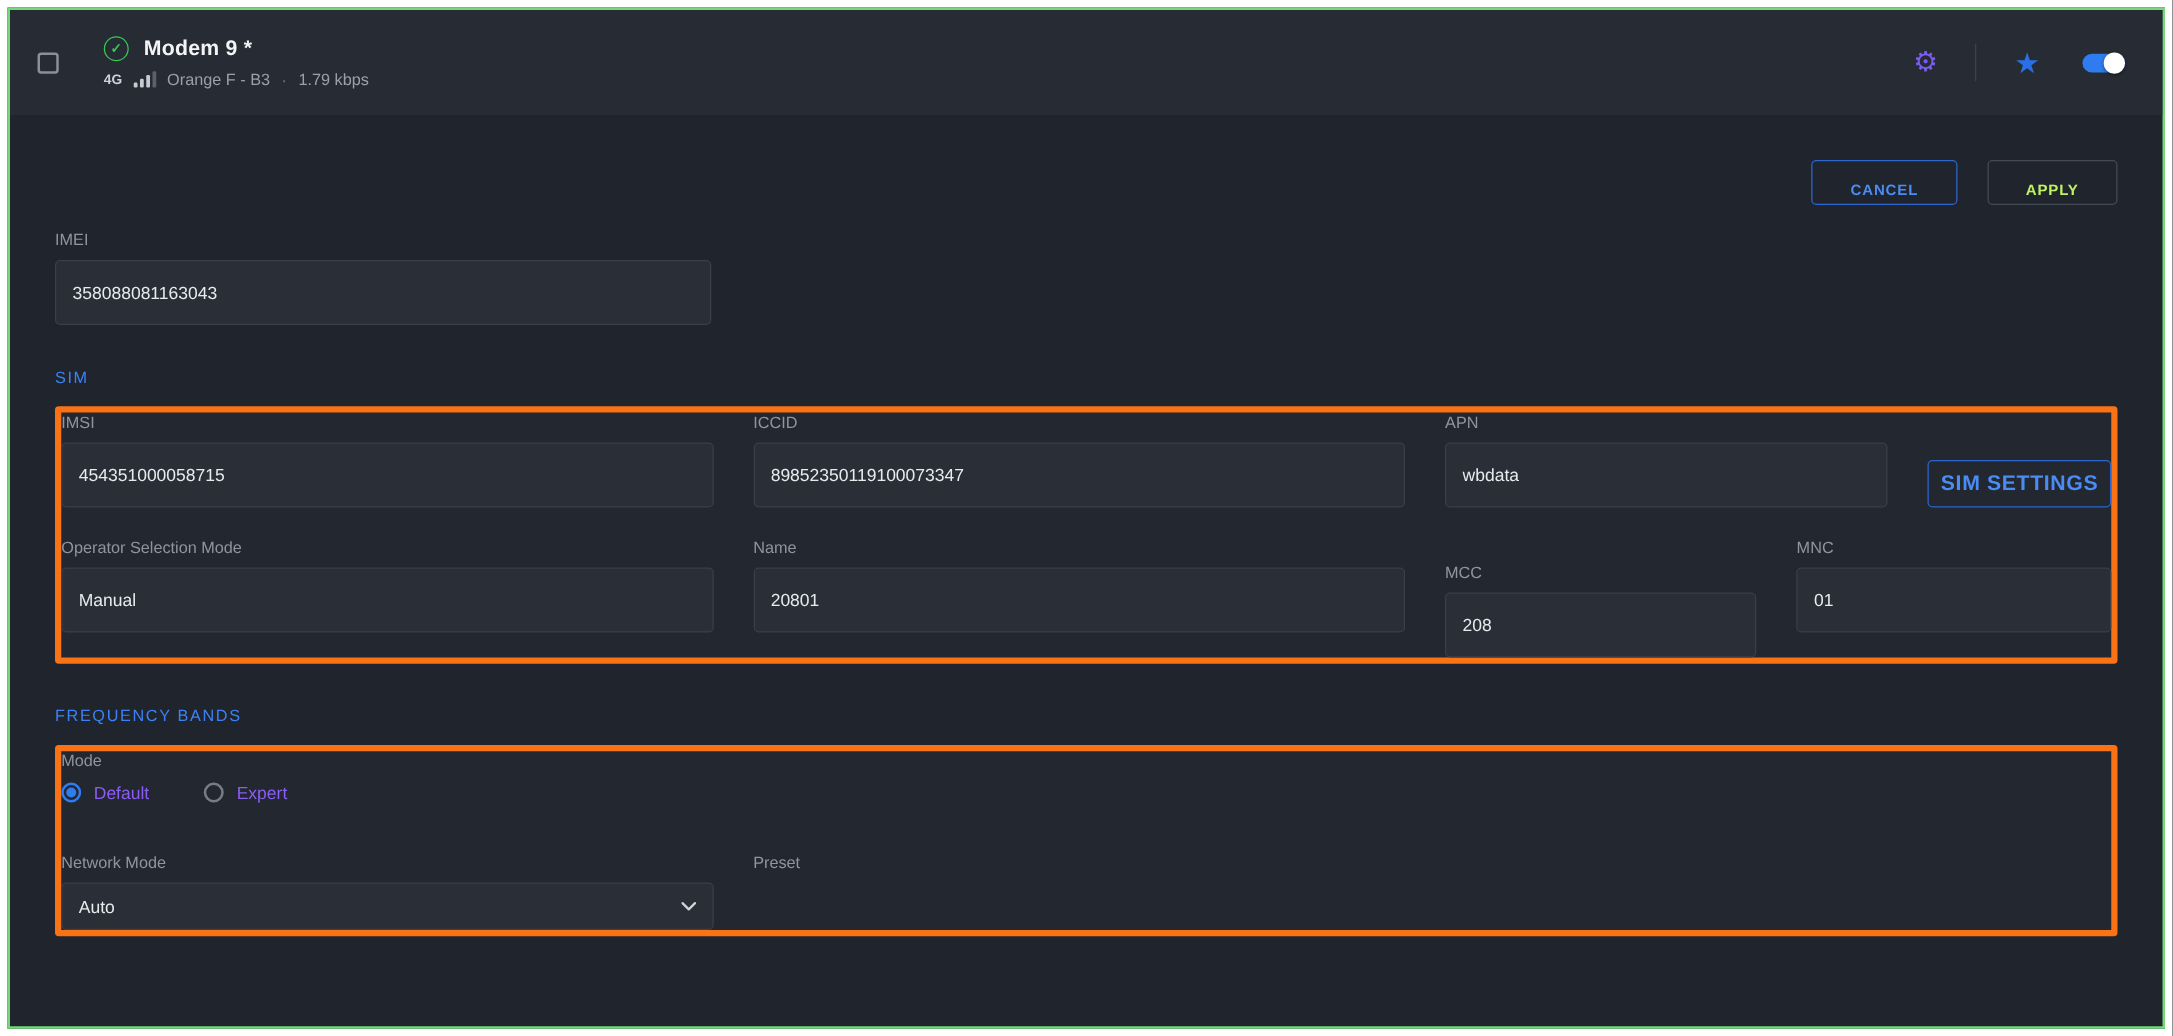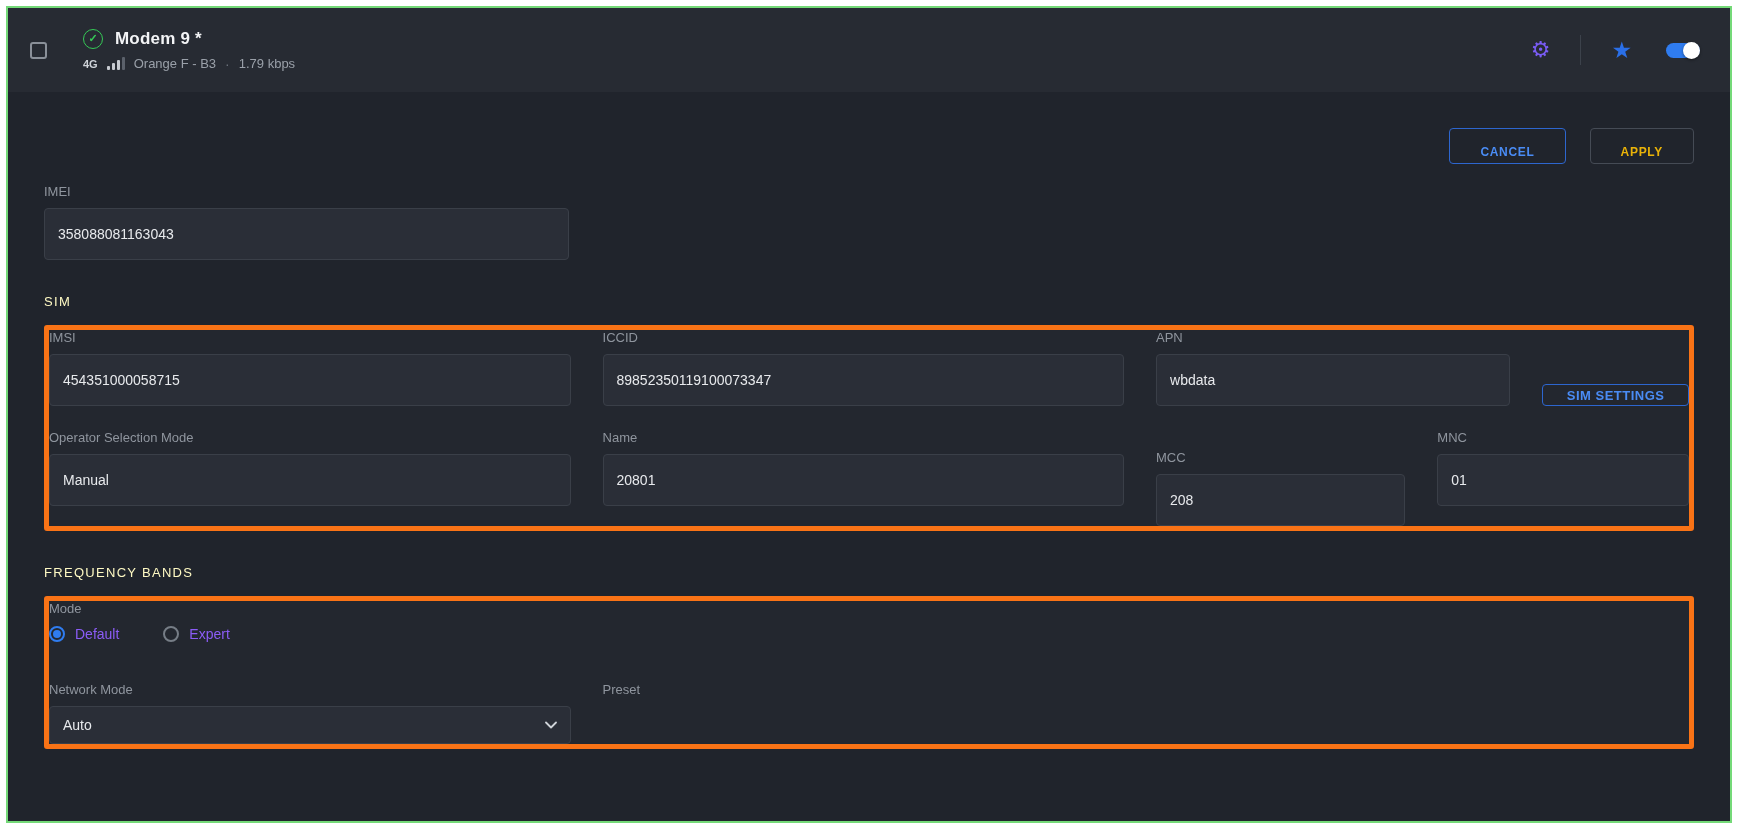--- a/index.html
+++ b/index.html
@@ -36,40 +36,40 @@
   .toggle { width:34px; height:15px; border-radius:8px; background:#2f7cf0; position:relative; cursor:pointer; }
   .toggle .knob { position:absolute; right:0; top:-1px; width:17px; height:17px;
                   border-radius:50%; background:#ffffff; box-shadow:0 1px 3px rgba(0,0,0,.45); }
 
   
   .body { padding:36px 36px 44px; }
   .actions-row { display:flex; justify-content:flex-end; gap:24px; }
   .btn { background:transparent; border-radius:4px; font-family:inherit; font-size:12px;
          font-weight:700; letter-spacing:.7px; height:36px; padding:16px 30px; cursor:pointer; }
   .btn-primary { color:#4a8cf5; border:1px solid #2d66cf; }
-  .btn-disabled { color:#eab308; border:1px solid #454b55; cursor:default; }
+  .btn-disabled { color:#bef264; border:1px solid #454b55; cursor:default; }
 
   .field-label { display:block; color:#8f959e; font-size:13px; margin-bottom:9px; }
   .text-input { width:100%; height:52px; background:#2a2e37; border:1px solid #3a3f48;
                 border-radius:4px; color:#e8eaed; font-size:14px; font-family:inherit;
                 padding:0 13px; outline:none; }
   .imei-block { width:31.8%; margin-top:20px; }
 
-  .section-label { color:#fef9c3; font-size:13px; letter-spacing:1.3px; margin-top:34px; }
+  .section-label { color:#3b82f6; font-size:13px; letter-spacing:1.3px; margin-top:34px; }
   .panel { margin-top:16px; background:#23272f; border:5px solid #f97316;
            border-radius:3px; }
 
   .frow { display:flex; gap:32px; }
   .frow + .frow { margin-top:24px; }
   .w-lg { width:31.8%; flex:none; }
   .w-md { width:21.6%; flex:none; }
   .w-sm { width:15.2%; flex:none;margin-top:20px; }
   .w-fill { flex:1; min-width:0; }
   .sim-settings-wrap { display:flex; align-items:flex-end; flex:1; min-width:0; }
-  .btn-sim { height:22px; width:100%; padding:0 8px; font-size:13px; letter-spacing:.5px; }
+  .btn-sim { height:38px; width:100%; padding:0 8px; font-size:17px; letter-spacing:.5px; }
 
   .mode-label { color:#8f959e; font-size:13px; }
   .radio-row { display:flex; align-items:center; gap:44px; margin-top:10px; }
   .radio-opt { display:flex; align-items:center; gap:10px; cursor:pointer; }
   .radio { width:16px; height:16px; border-radius:50%; border:2px solid #767d86;
            position:relative; flex:none; }
   .radio.checked { border-color:#2f7cf0; }
   .radio.checked::after { content:""; position:absolute; inset:2px; border-radius:50%; background:#2f7cf0; }
   .radio-label { color:#8b5cf6; font-size:14px; }
 

